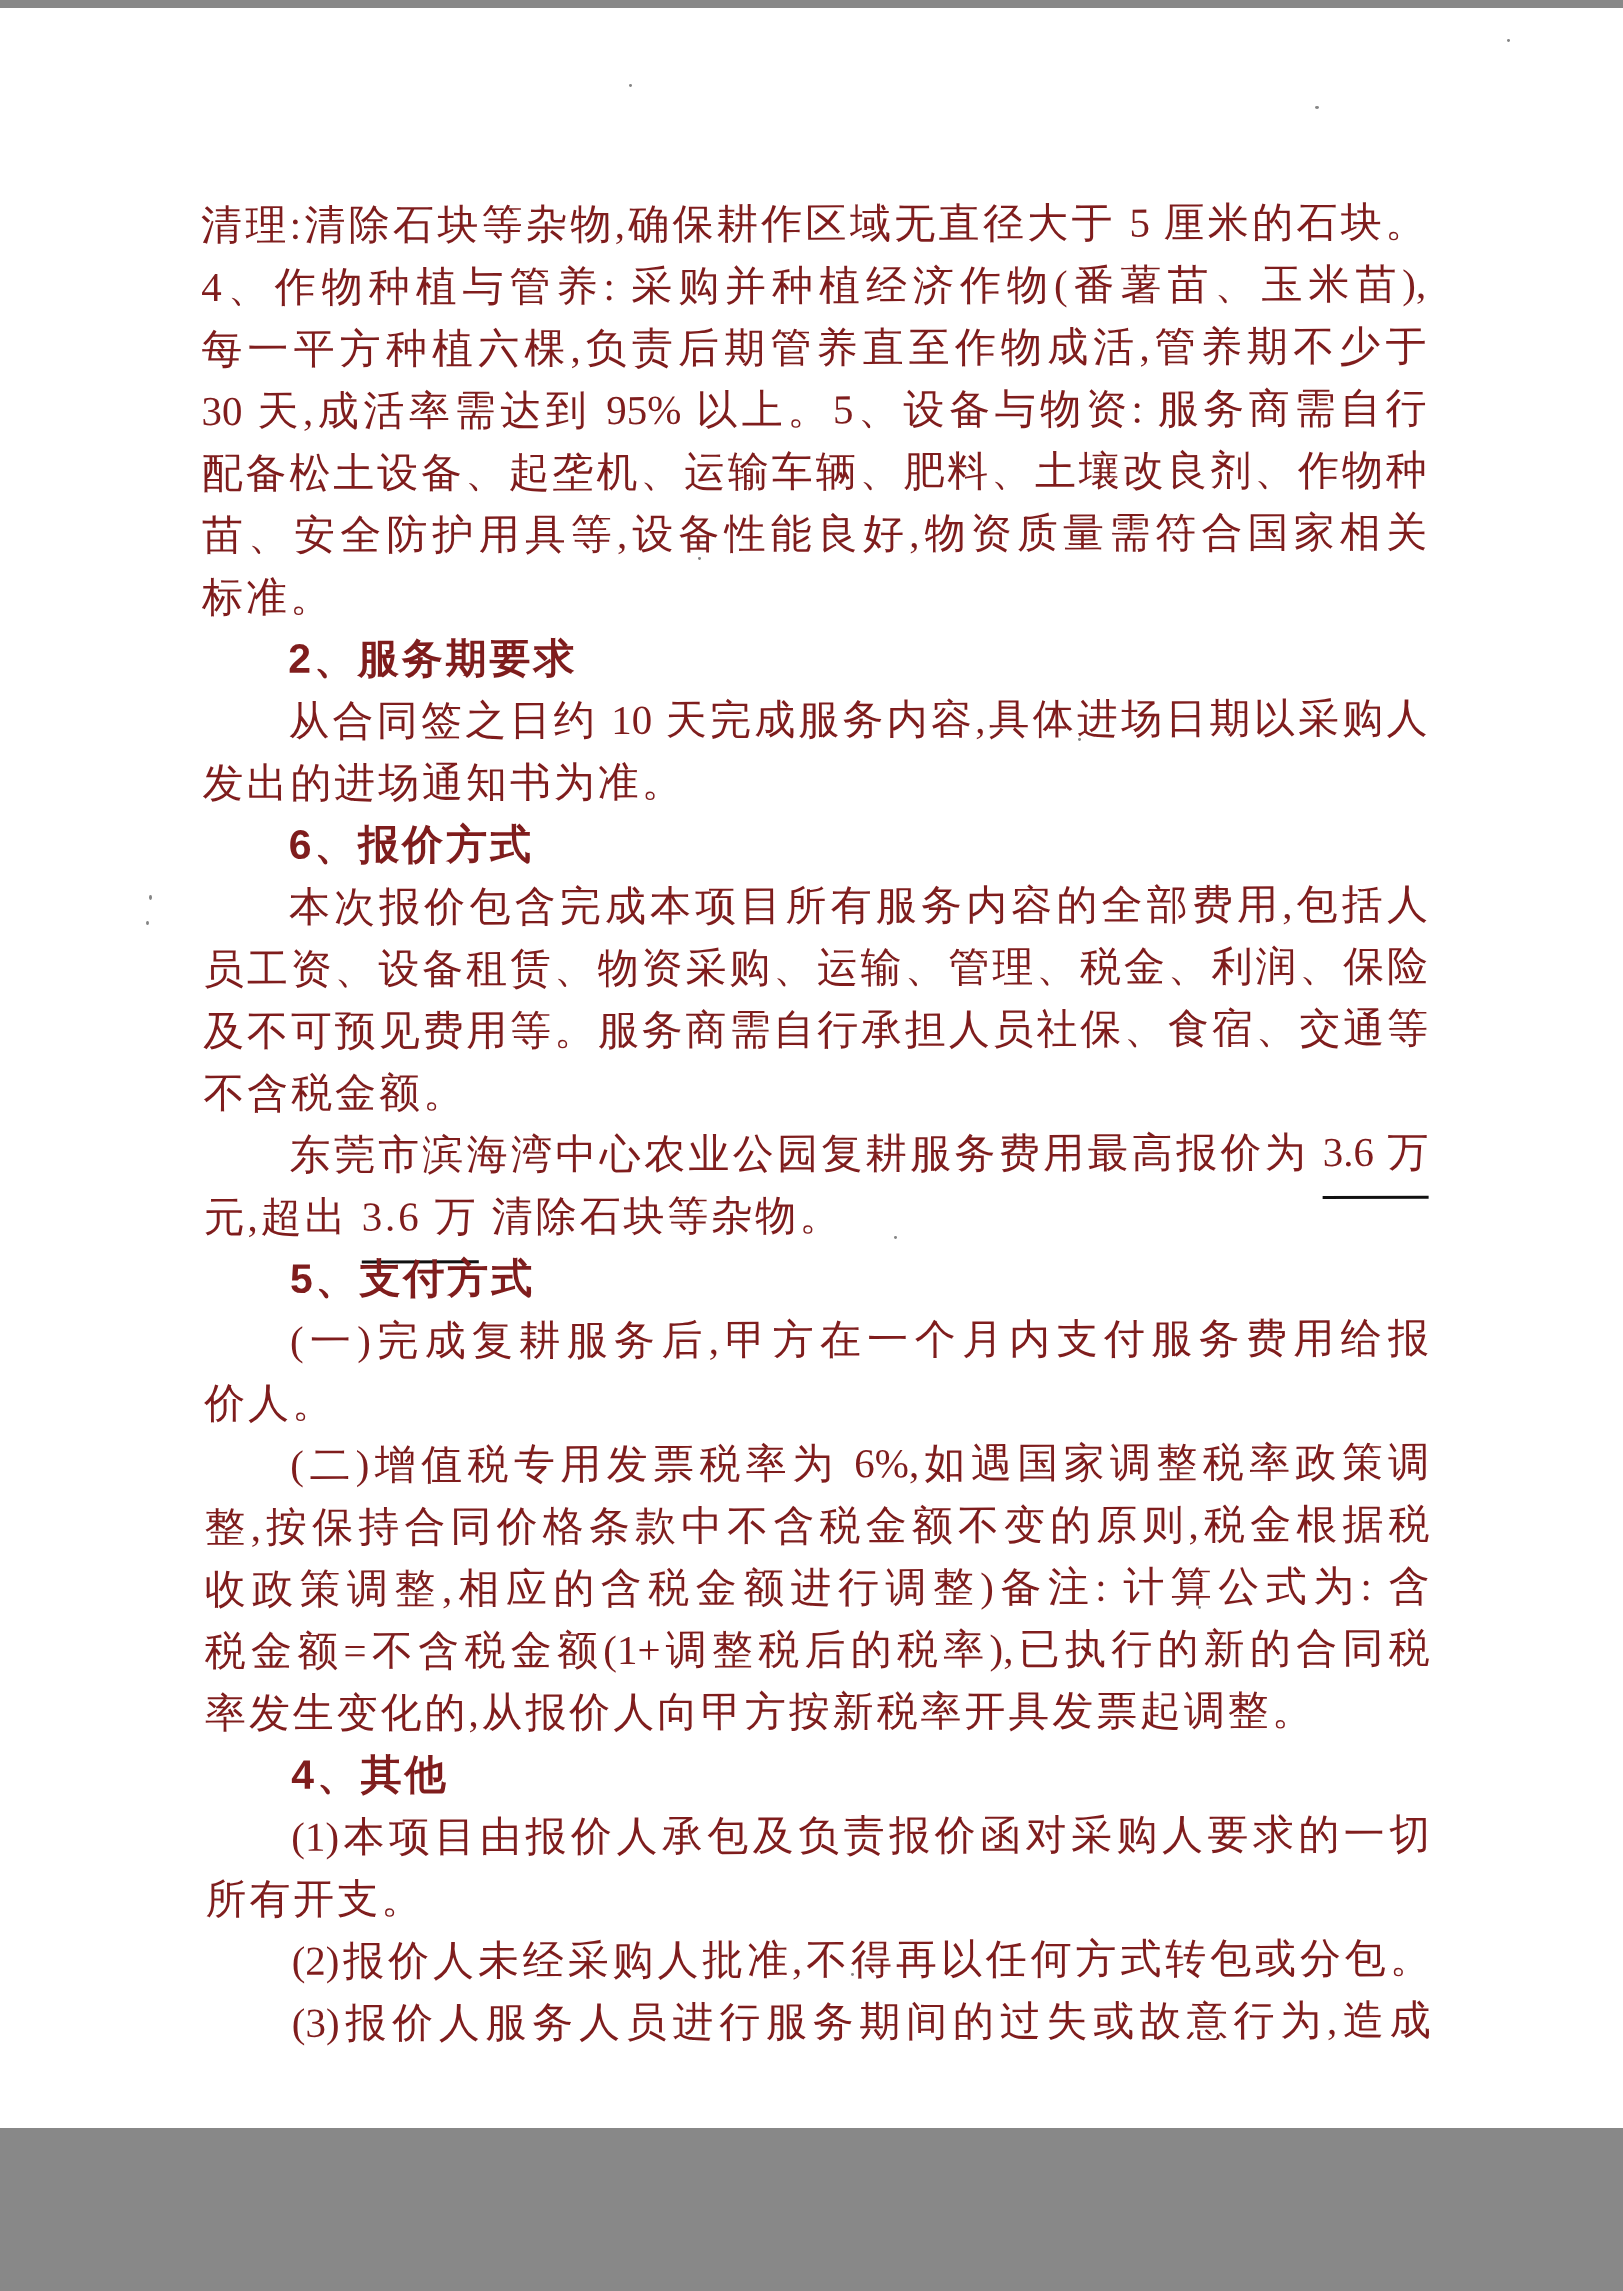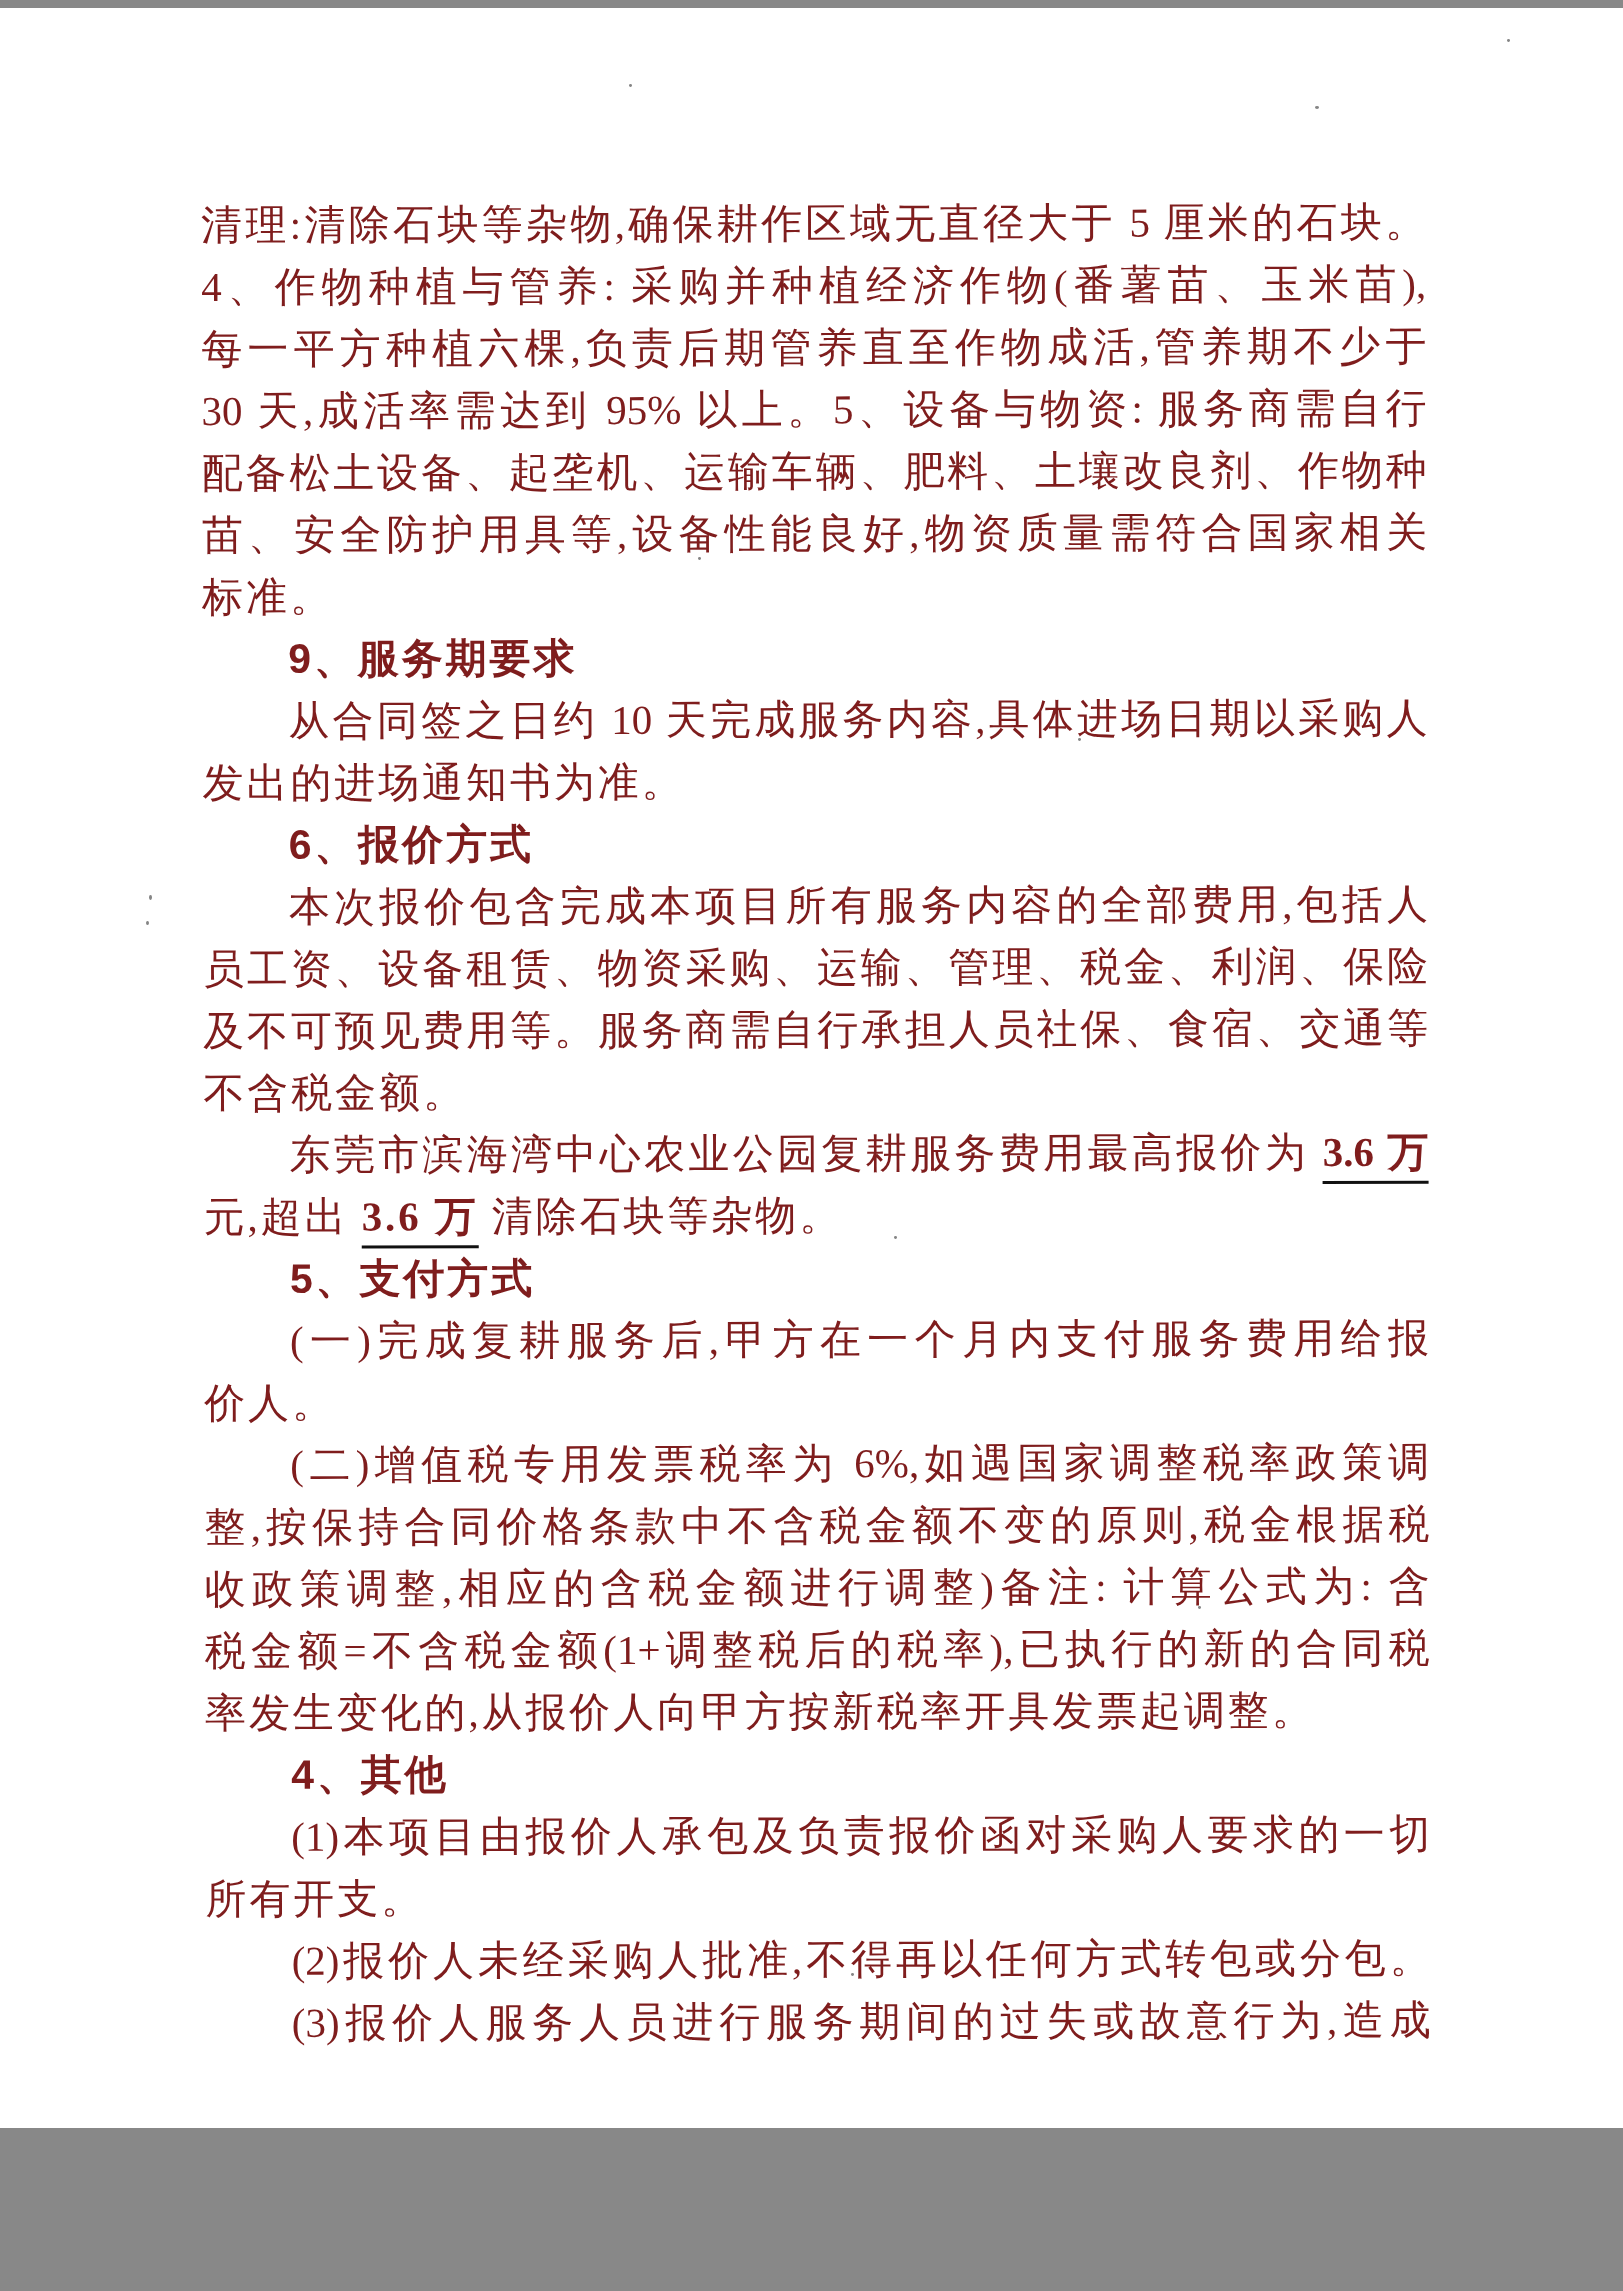--- a/index.html
+++ b/index.html
@@ -32,43 +32,42 @@
     text-align:justify;
     text-align-last:justify;
   }
   .line.indent { padding-left:86px; }
   .line.bold {
     font-weight:bold;
     font-family:"Liberation Sans","DejaVu Sans",sans-serif;
   }
   .line .u {
     border-bottom:3.9px solid #111;
-    padding-bottom:6px;
-    font-weight:bold;
+    padding-bottom:21px;
   }
   .speck {
     position:absolute;
     background:#444;
     border-radius:50%;
     opacity:.65;
   }
 </style>
 </head>
 <body>
 
 <div class="page">
   <div class="textblock" id="textblock">
       <div class="line justify"><span>清理:清除石块等杂物,确保耕作区域无直径大于 5 厘米的石块。</span></div>
       <div class="line justify"><span>4、作物种植与管养: 采购并种植经济作物(番薯苗、玉米苗),</span></div>
       <div class="line justify"><span>每一平方种植六棵,负责后期管养直至作物成活,管养期不少于</span></div>
       <div class="line justify"><span>30 天,成活率需达到 95% 以上。5、设备与物资: 服务商需自行</span></div>
       <div class="line justify"><span>配备松土设备、起垄机、运输车辆、肥料、土壤改良剂、作物种</span></div>
       <div class="line justify"><span>苗、安全防护用具等,设备性能良好,物资质量需符合国家相关</span></div>
       <div class="line"><span>标准。</span></div>
-      <div class="line indent bold"><span>9、服务期要求</span></div>
+      <div class="line indent bold"><span>2、服务期要求</span></div>
       <div class="line justify indent"><span>从合同签之日约 10 天完成服务内容,具体进场日期以采购人</span></div>
       <div class="line"><span>发出的进场通知书为准。</span></div>
       <div class="line indent bold"><span>6、报价方式</span></div>
       <div class="line justify indent"><span>本次报价包含完成本项目所有服务内容的全部费用,包括人</span></div>
       <div class="line justify"><span>员工资、设备租赁、物资采购、运输、管理、税金、利润、保险</span></div>
       <div class="line justify"><span>及不可预见费用等。服务商需自行承担人员社保、食宿、交通等</span></div>
       <div class="line"><span>不含税金额。</span></div>
       <div class="line justify indent"><span>东莞市滨海湾中心农业公园复耕服务费用最高报价为 </span><span class="u">3.6 万</span></div>
       <div class="line"><span>元,超出 </span><span class="u">3.6 万</span><span> 清除石块等杂物。</span></div>
       <div class="line indent bold"><span>5、支付方式</span></div>

